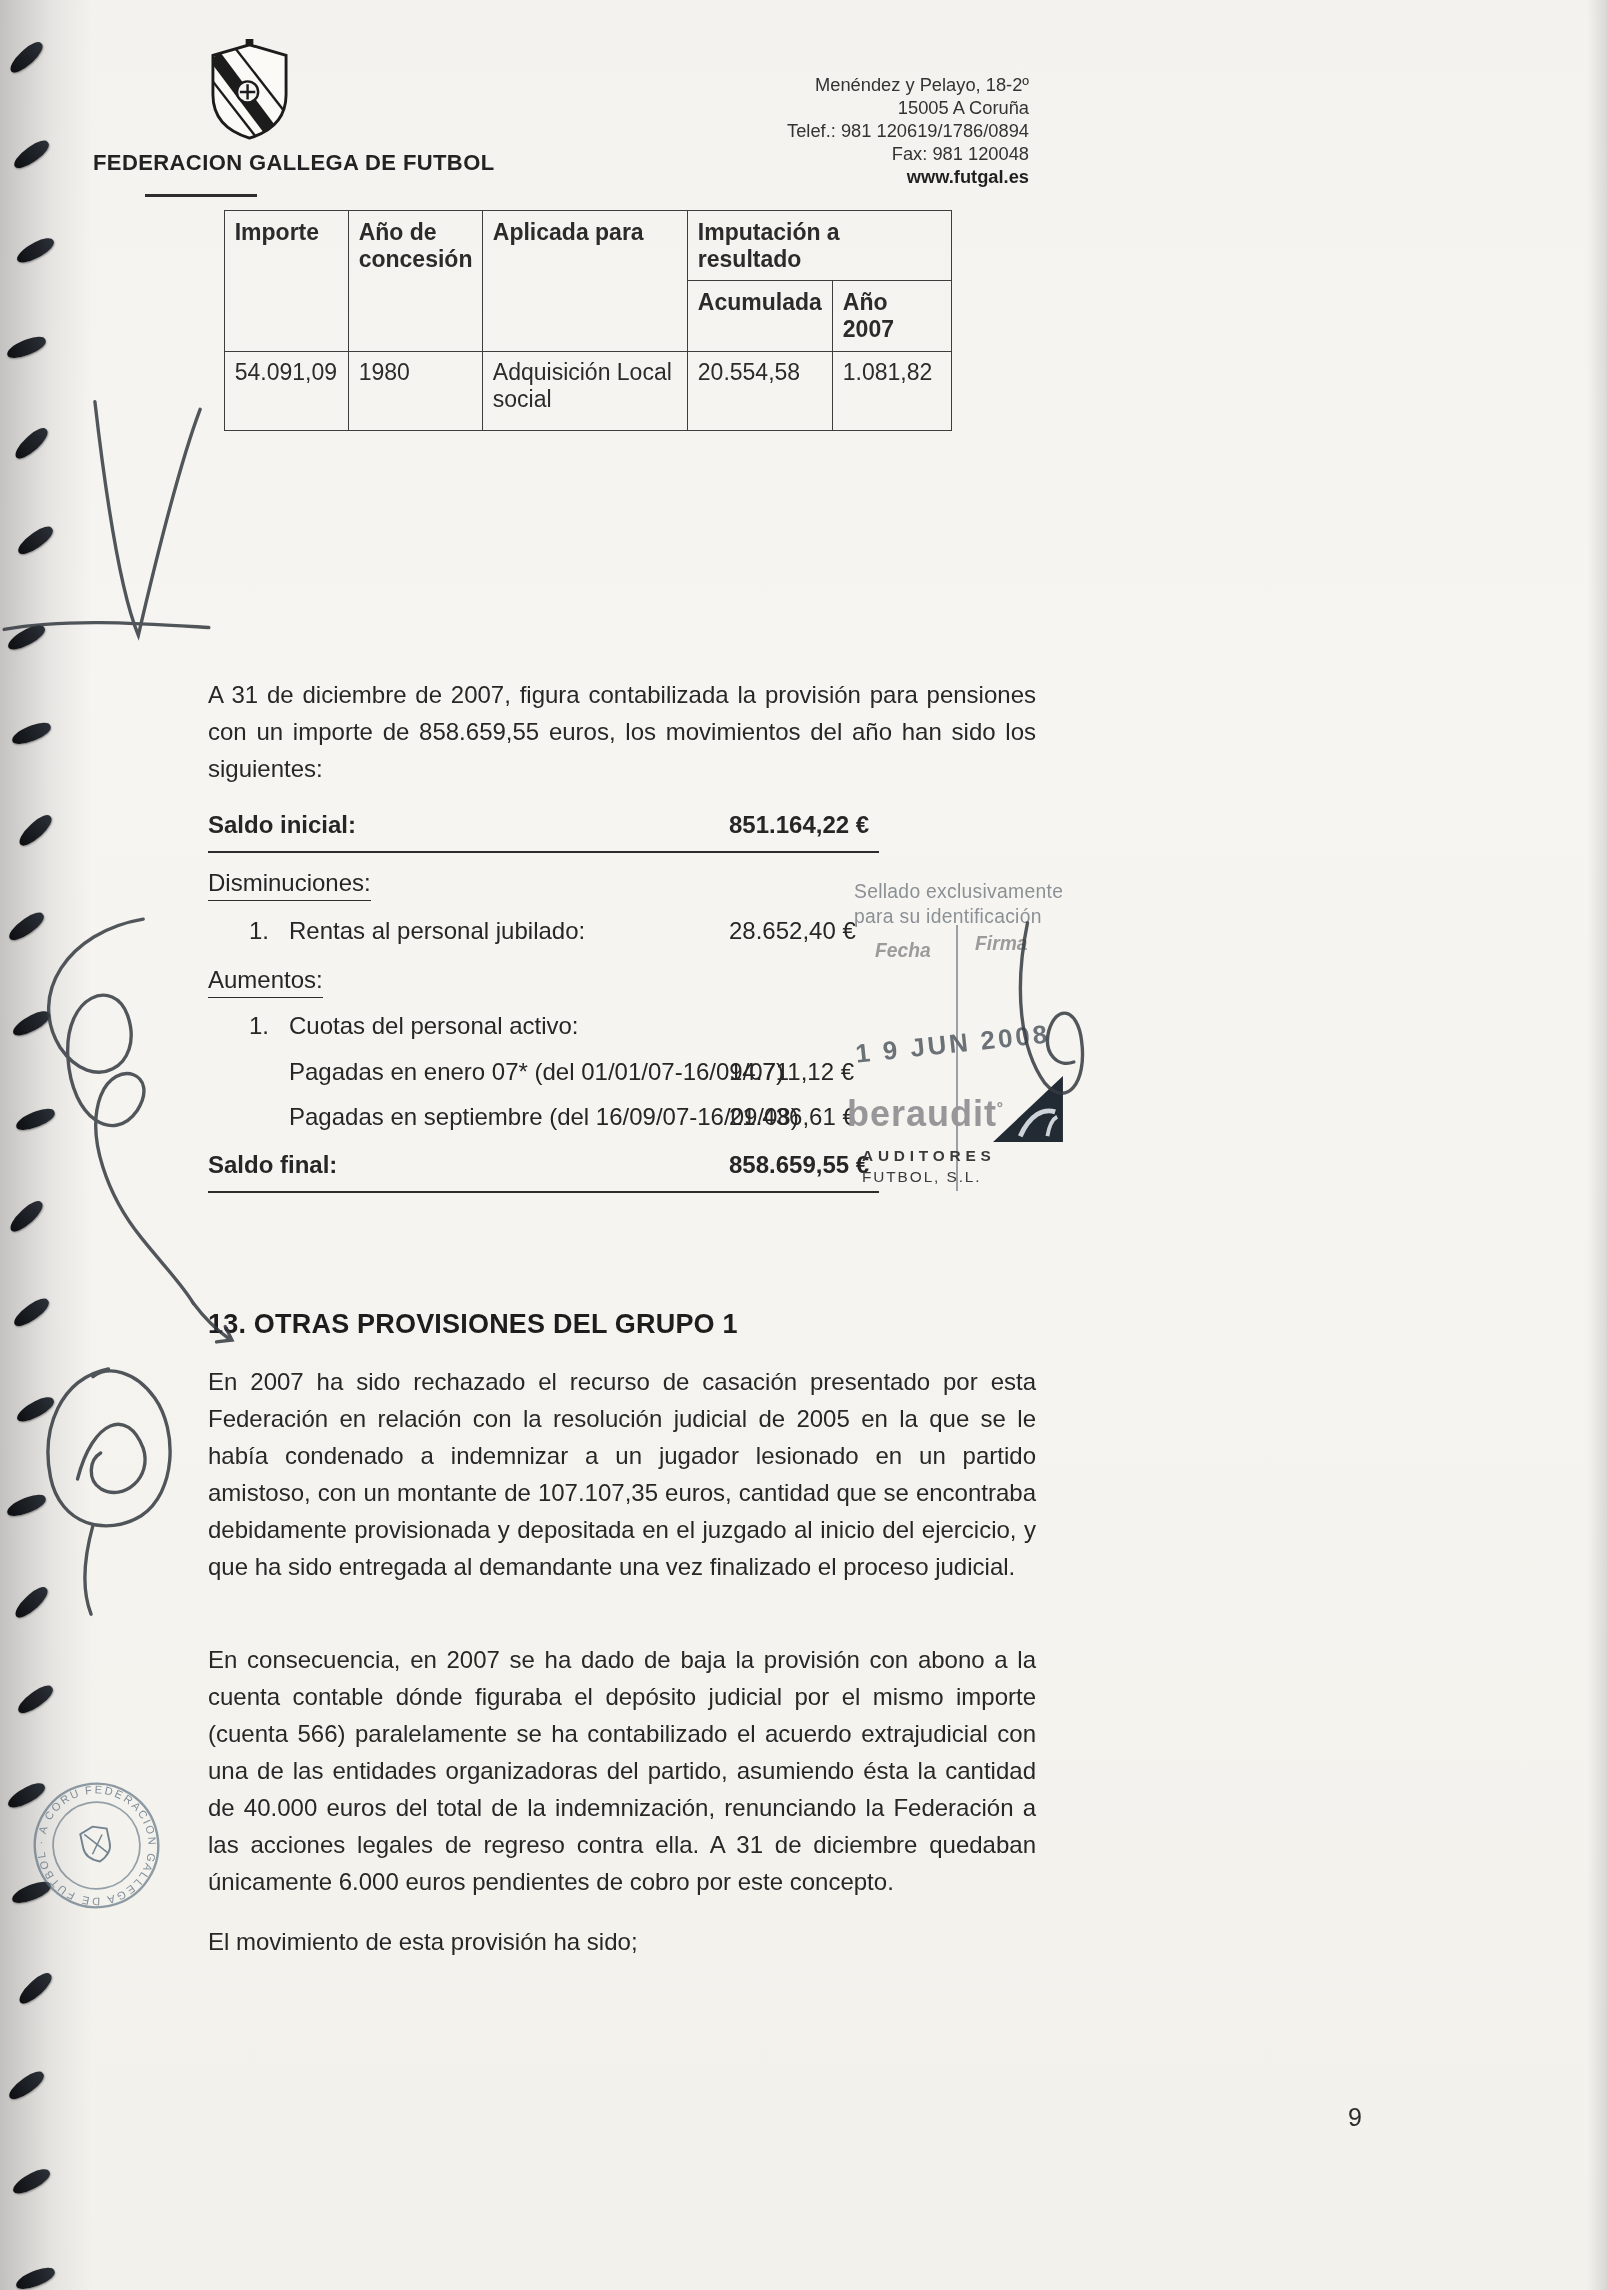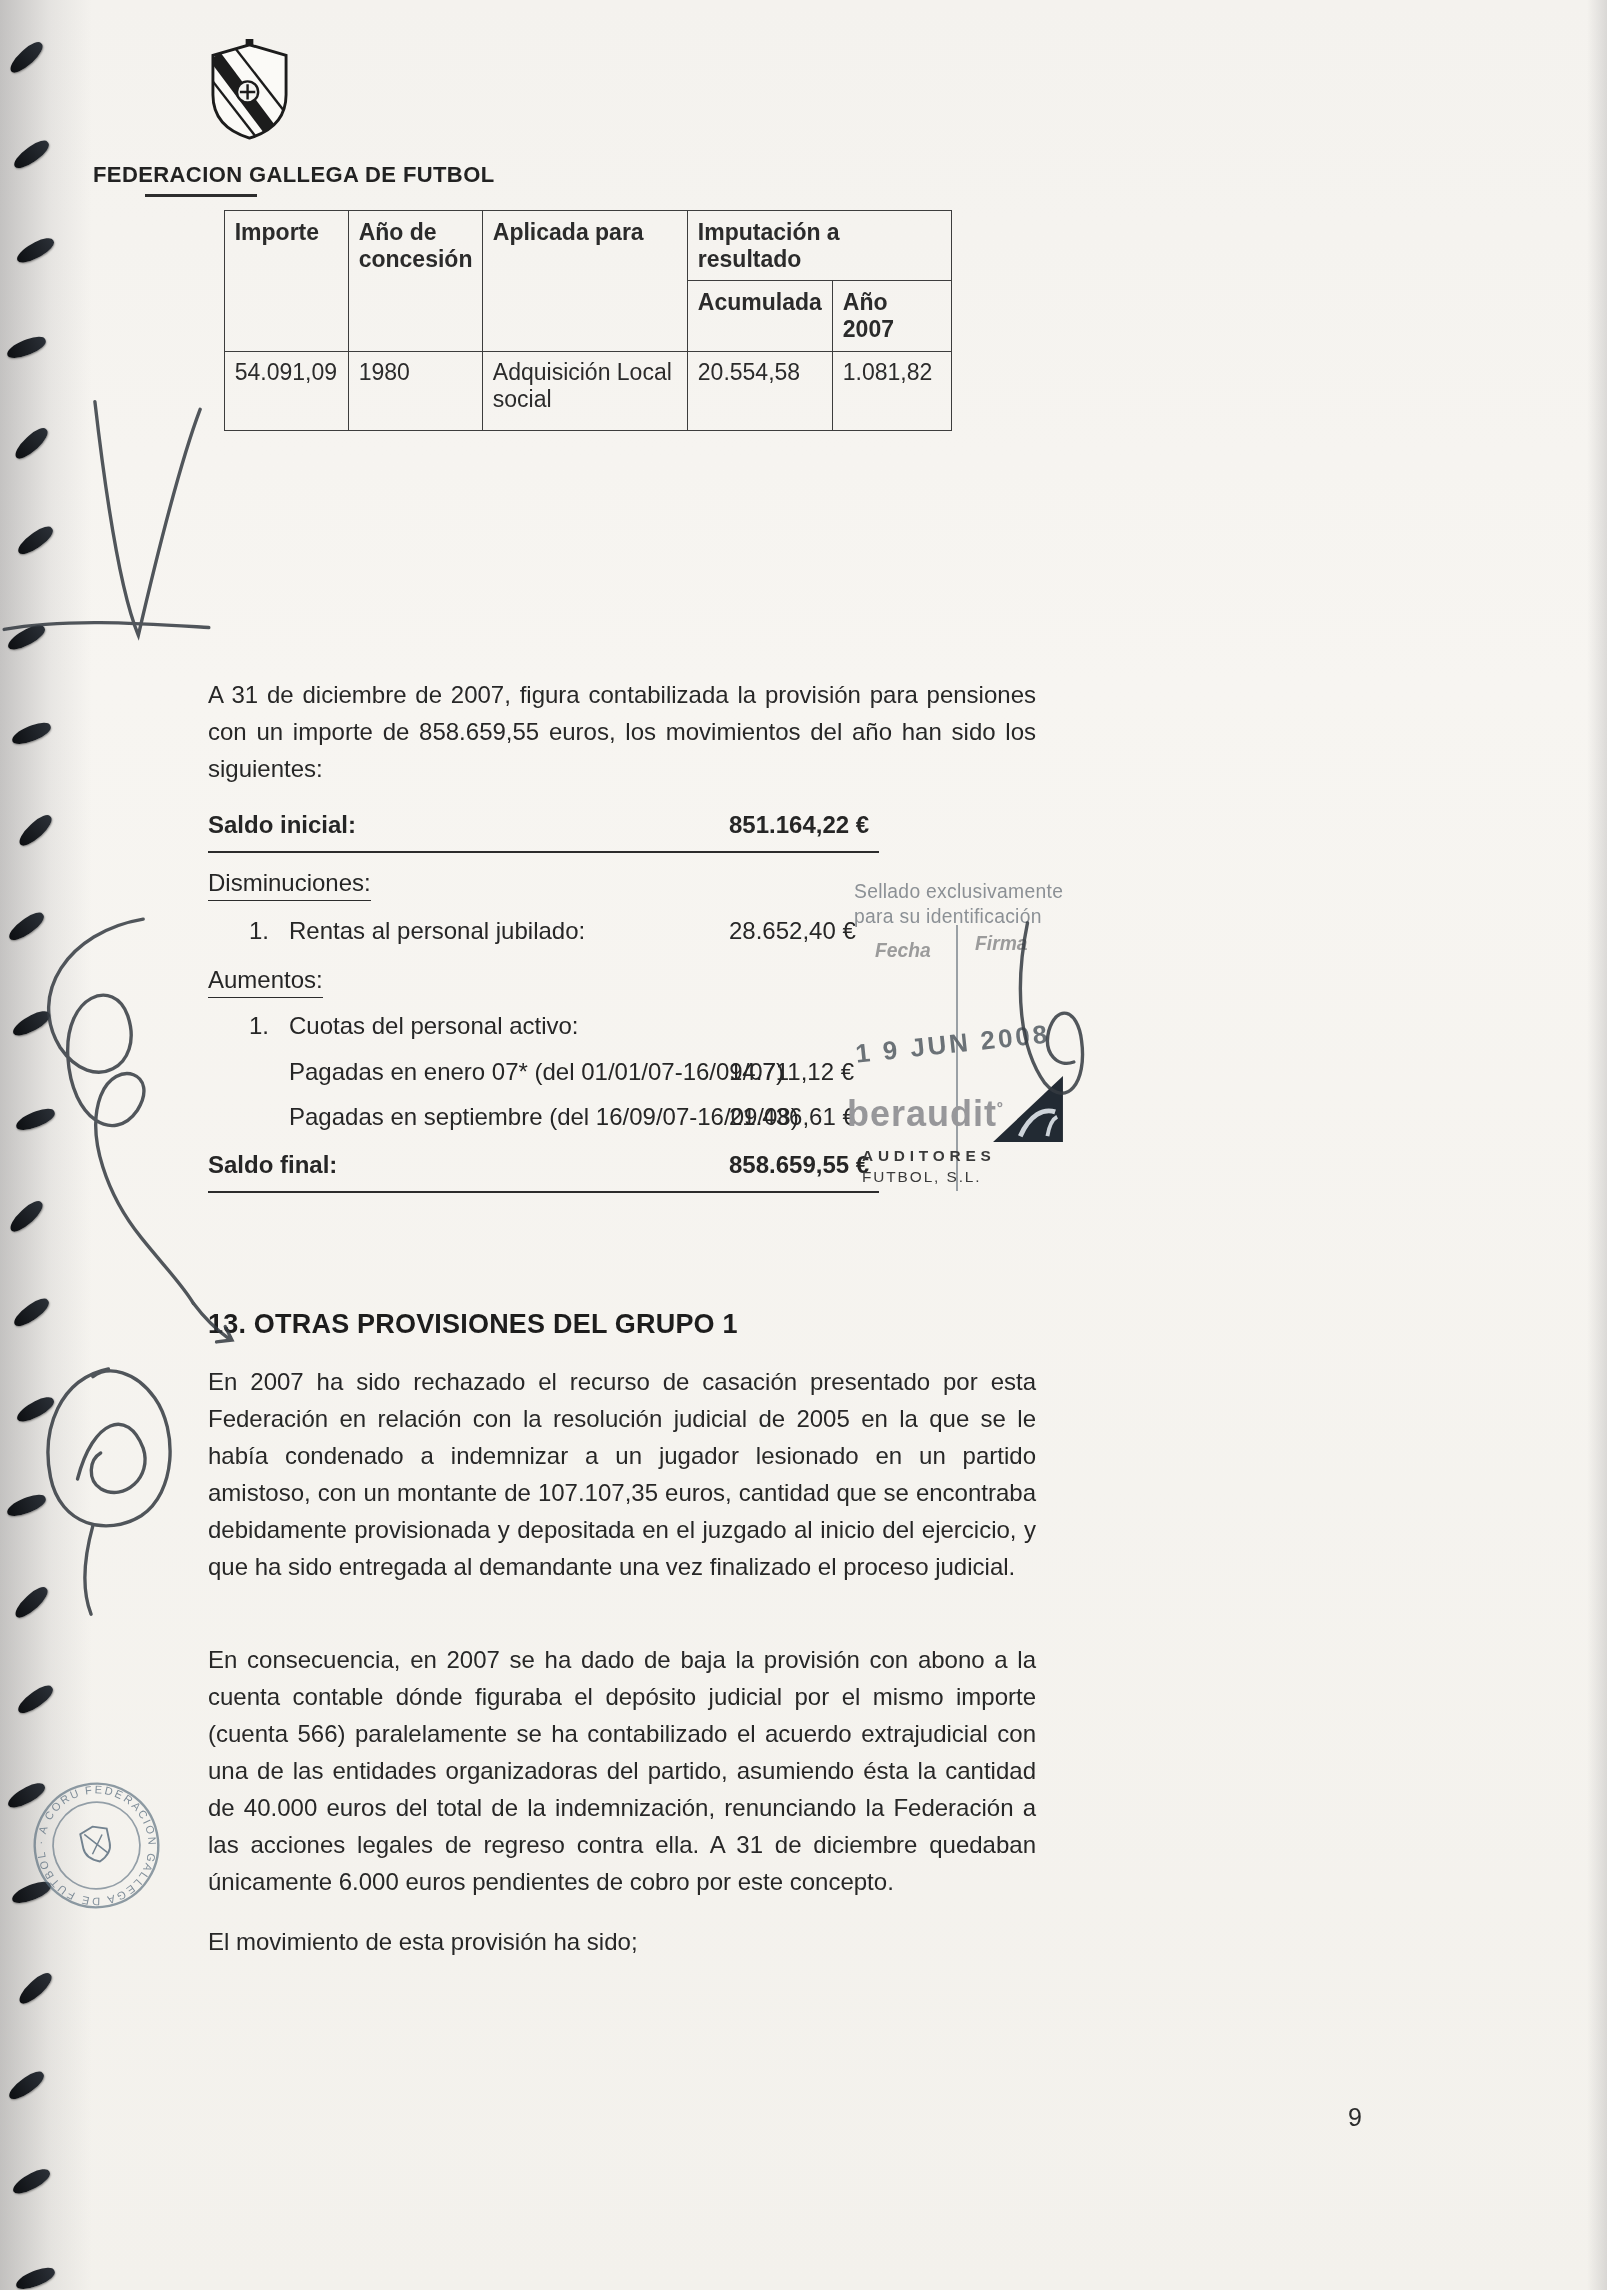--- a/index.html
+++ b/index.html
@@ -18,21 +18,21 @@
     position:absolute; right:0; top:0; width:21px; height:100%;
     background:linear-gradient(270deg, rgba(90,90,96,.18), rgba(0,0,0,0));
     pointer-events:none;
   }
   .spiral-mark{
     position:absolute; width:41px; height:15.4px; border-radius:55% 45% 50% 50%;
     background:linear-gradient(90deg,#0d0f12,#2b3037);
     box-shadow:0 1px 1.9px rgba(0,0,0,.4);
   }
   
-  .org-name{ position:absolute; left:93px; top:162px; font-size:22px; font-weight:bold; letter-spacing:0.4px; color:#222; }
+  .org-name{ position:absolute; left:93px; top:150px; font-size:22px; font-weight:bold; letter-spacing:0.4px; color:#222; }
   .org-underline{ position:absolute; left:145px; top:194px; width:112px; height:2.9px; background:#2d2d2d; }
   .address{ position:absolute; top:73px; right:579px; text-align:right; font-size:18.3px; line-height:23px; color:#333; }
   .address .site{ font-weight:bold; color:#1f1f1f; }
   .crest{ position:absolute; left:209px; top:39px; }
   
   table.grants{ position:absolute; left:208px; top:210px; border-collapse:collapse; table-layout:fixed;margin-left:16px; }
   .grants th,.grants td{
     border:1.9px solid #3d3d3d; padding:7.7px 9.7px; font-size:23px; text-align:left;
     vertical-align:top; color:#2b2b2b; overflow:hidden;
   }
@@ -120,20 +120,27 @@
       <path d="M26 8 L82 80" stroke="#1c1c1c" stroke-width="2.5"></path>
       <path d="M-4 34 L52 106" stroke="#1c1c1c" stroke-width="2.5"></path>
     </g>
     <circle cx="40" cy="55" r="11" fill="#f5f5f2" stroke="#1c1c1c" stroke-width="2.5"></circle>
     <path d="M40 47 v16 M32 55 h16" stroke="#1c1c1c" stroke-width="2.5"></path>
   </svg>
 
   <div class="org-name">FEDERACION GALLEGA DE FUTBOL</div>
   <div class="org-underline"></div>
 
+  <div class="address">
+    <div>Menéndez y Pelayo, 18-2º</div>
+    <div>15005 A Coruña</div>
+    <div>Telef.: 981 120619/1786/0894</div>
+    <div>Fax: 981 120048</div>
+    <div class="site">www.futgal.es</div>
+  </div>
 
   <table class="grants">
     <colgroup>
         <col style="width:124px">
         <col style="width:127px">
         <col style="width:205px">
         <col style="width:145px">
         <col style="width:119px">
       </colgroup>
     <tbody>

